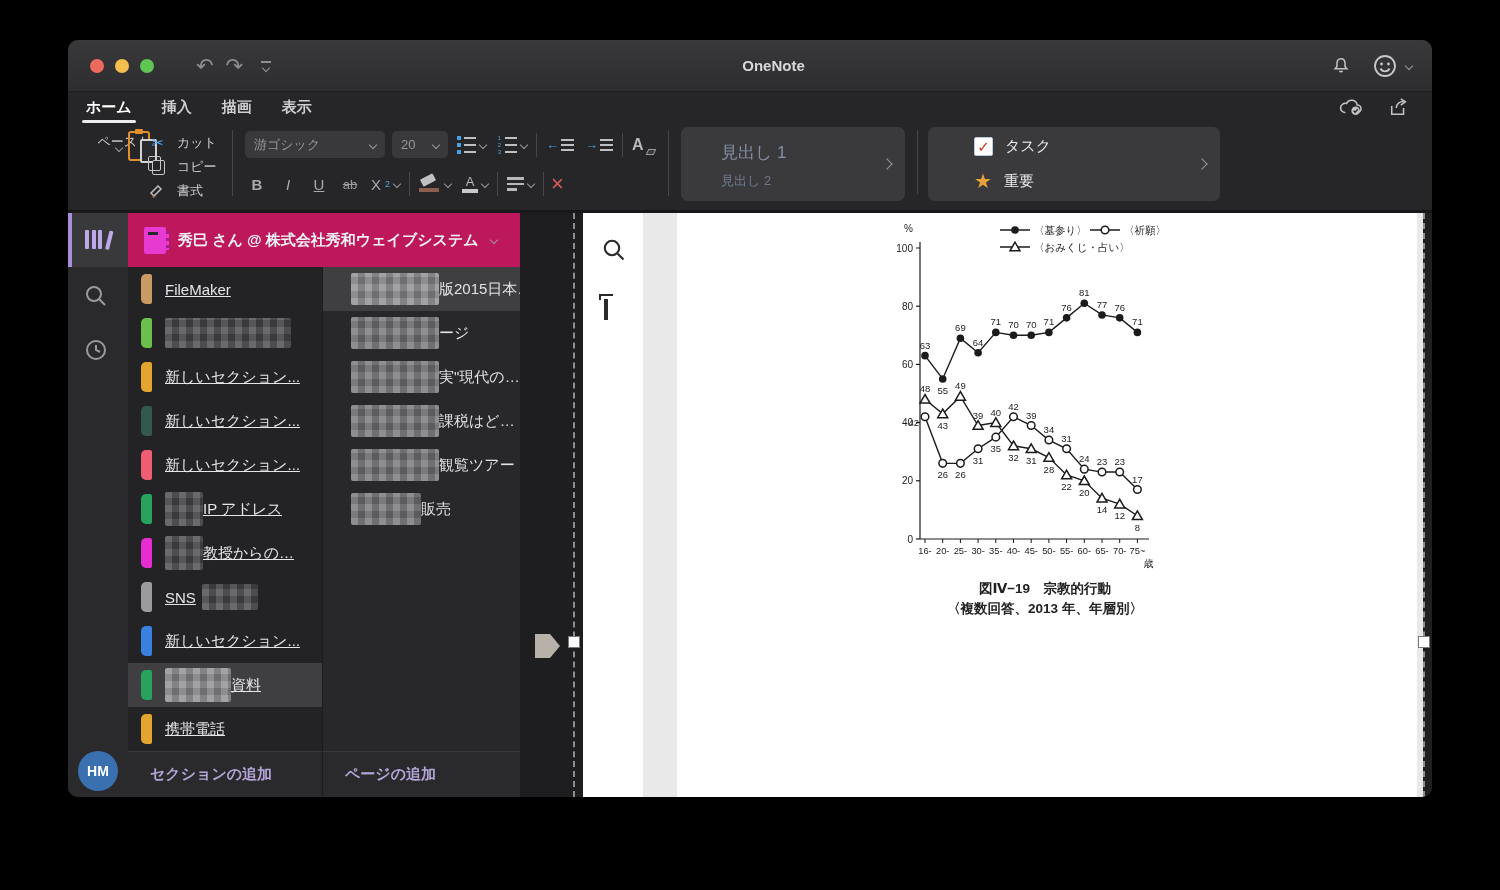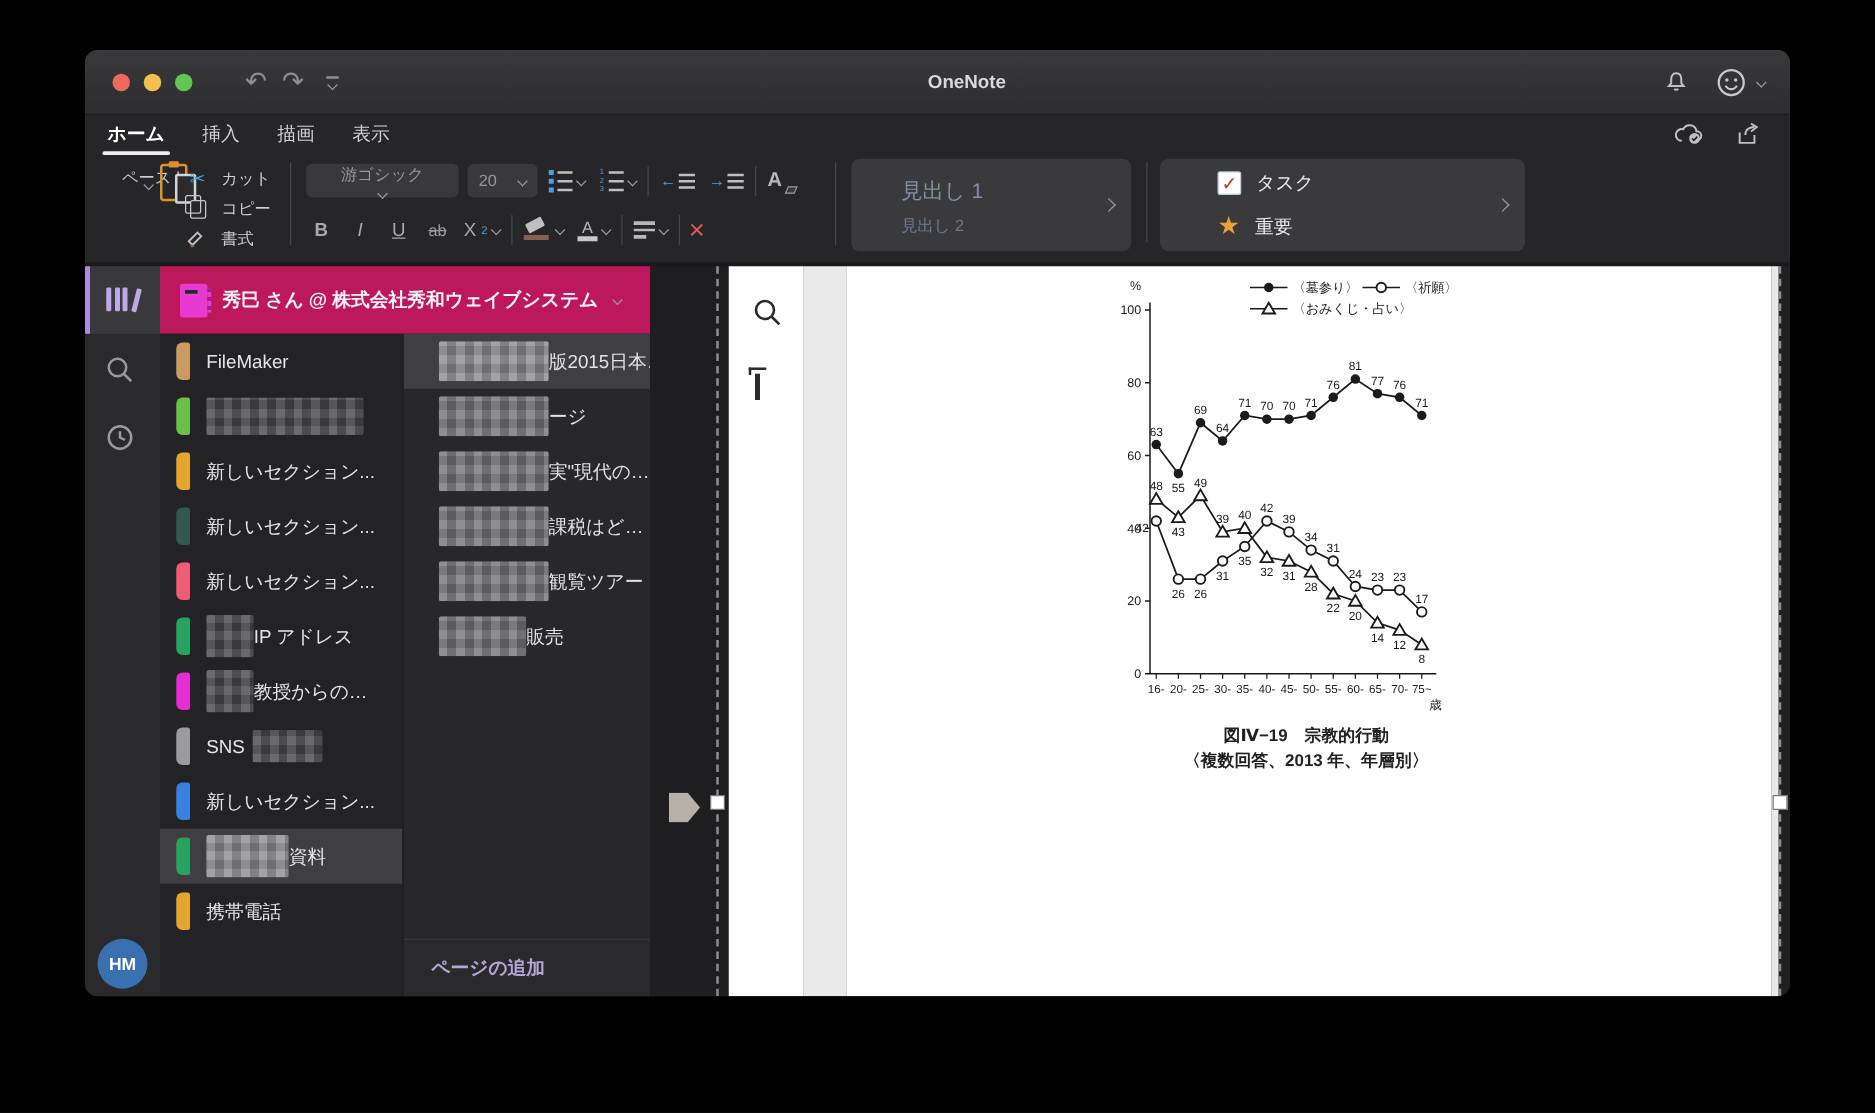--- a/index.html
+++ b/index.html
@@ -23,21 +23,21 @@
     border-bottom:1.6px solid #9a9a9c; transform:rotate(45deg); }
   .chev.right { transform:rotate(-45deg); }
   .chev.big { width:8px; height:8px; }
   .wintitle { position:absolute; left:0; right:0; text-align:center; color:#d9d9db;
     font-size:15px; font-weight:700;margin-left:47px; }
   .tbar-right { margin-left:auto; display:flex; align-items:center; gap:20px; margin-right:20px; }
   .icon-svg { display:block; }
 
   
   .tabsrow { height:30px; display:flex; align-items:center; padding-left:18px; position:relative; }
-  .rtab { color:#cfcfd1; font-size:15px; font-weight:400; margin-right:30px; position:relative; cursor:default; }
+  .rtab { color:#cfcfd1; font-size:15px; font-weight:700; margin-right:30px; position:relative; cursor:default; }
   .rtab.active { color:#fff; font-weight:700; }
   .rtab.active::after { content:""; position:absolute; left:-4px; right:-4px; bottom:-8px;
     height:3px; border-radius:2px; background:#ededee; }
   .tabs-right { margin-left:auto; display:flex; align-items:center; gap:24px; margin-right:22px; }
 
   
   .ribbonbody { height:89px; position:relative; border-bottom:1px solid #161618; }
   .rlabel { color:#cfcfd1; font-size:13px; }
   .vdiv { position:absolute; width:1px; background:#47474a; }
 
@@ -56,21 +56,21 @@
   .scissors { color:#4aa0e0; font-size:15px; }
   .copyic { position:relative; width:13px; height:15px; border:1.7px solid #c6c6c8; border-radius:2px; background:#262628; }
   .copyic::before { content:""; position:absolute; left:-5px; top:-5px; width:11px; height:13px;
     border:1.7px solid #c6c6c8; border-radius:2px; }
 
   .grp-font { position:absolute; left:177px; top:9px; }
   .fontrow { display:flex; align-items:center; gap:7px; }
   .fontrow.second { margin-top:13px; height:26px; }
   .selbox { background:#39393b; border-radius:5px; height:27px; display:flex; align-items:center;
     justify-content:space-between; padding:0 9px; color:#98989a; font-size:13px; }
-  .fname { width:122px;flex-direction:column; } .fsize { width:56px; }
+  .fname { width:140px; } .fsize { width:56px; }
   .lstico { display:flex; flex-direction:column; gap:3px; }
   .lstico .li { display:flex; align-items:center; gap:3px; }
   .lstico .dot { width:4px; height:4px; background:#4aa0e0; }
   .lstico .num { width:5px; font-size:6px; color:#4aa0e0; line-height:4px; text-align:center; }
   .lstico .ln { width:12px; height:2px; background:#bfbfc1; }
   .btn { display:flex; align-items:center; gap:4px; padding:2px 2px; }
   .indico { display:flex; align-items:center; gap:2px; }
   .indarrow { color:#4aa0e0; font-size:13px; line-height:1; }
   .stack { display:flex; flex-direction:column; gap:3px; }
   .stack .ln { width:13px; height:2px; background:#bfbfc1; }
@@ -126,21 +126,21 @@
   .nbicon::before { content:""; position:absolute; left:4px; top:5px; width:10px; height:3.5px; background:#28282a; }
   .nbicon::after { content:""; position:absolute; right:-3px; top:4px; width:3px; height:19px;
     background:repeating-linear-gradient(#a11d96 0 3px, #e63ad0 3px 7px); }
   .nbtitle { color:#f2f2f4; font-size:15px; font-weight:700; }
   .cols { flex:1; display:flex; position:relative; }
   .seccol { width:194px; background:#232325; position:relative; }
   .pagecol { width:198px; background:#28282a; border-left:1px solid #1c1c1e; position:relative; }
   .secrow { height:44px; display:flex; align-items:center; padding-left:13px; }
   .secrow.sel { background:#3f3f42; }
   .sectab { width:11px; height:30px; border-radius:5px 2px 2px 5px; margin-right:13px; flex:none; }
-  .seclabel { color:#e6e6e8; font-size:15px; font-weight:500; white-space:nowrap; overflow:hidden; }
+  .seclabel { color:#e6e6e8; font-size:15px; font-weight:500; white-space:nowrap; overflow:hidden;text-decoration:underline; }
   .pagerow { height:44px; display:flex; align-items:center; padding-left:28px; }
   .pagerow.sel { background:#3f3f42; }
   .pagelabel { color:#e2e2e4; font-size:15px; white-space:nowrap; overflow:hidden; }
   .redact { display:inline-block; flex:none; border-radius:2px; background-color:#707072;
     background-image:
       repeating-linear-gradient(90deg, rgba(255,255,255,.10) 0 7px, rgba(0,0,0,.14) 7px 14px),
       repeating-linear-gradient(0deg, rgba(255,255,255,.08) 0 7px, rgba(0,0,0,.10) 7px 14px); }
   .rd-dark { background-color:#4b4b4e; } .rd-mid { background-color:#77777a; } .rd-light { background-color:#8f8f92; }
   .colfooter { position:absolute; left:0; right:0; bottom:0; height:46px; background:#2a2a2c;
     border-top:1px solid #39393b; display:flex; align-items:center; padding-left:22px;
@@ -463,20 +463,21 @@
               <div class="secrow sel">
                 <span class="sectab" style="background: rgb(39, 163, 95);"></span>
                 <span class="redact rd-light" style="width: 66px; height: 34px;"></span>
                 <span class="seclabel">資料</span>
               </div>
               <div class="secrow">
                 <span class="sectab" style="background: rgb(227, 165, 47);"></span>
                 <span class="seclabel">携帯電話</span>
               </div>
             </div>
+          <div class="colfooter">セクションの追加</div>
         </div>
         <div class="pagecol">
           <div id="pages">
               <div class="pagerow sel">
                 <span class="redact rd-light" style="width: 88px; height: 32px;"></span>
                 <span class="pagelabel">版2015日本…</span>
               </div>
               <div class="pagerow">
                 <span class="redact rd-mid" style="width: 88px; height: 32px;"></span>
                 <span class="pagelabel">ージ</span>

